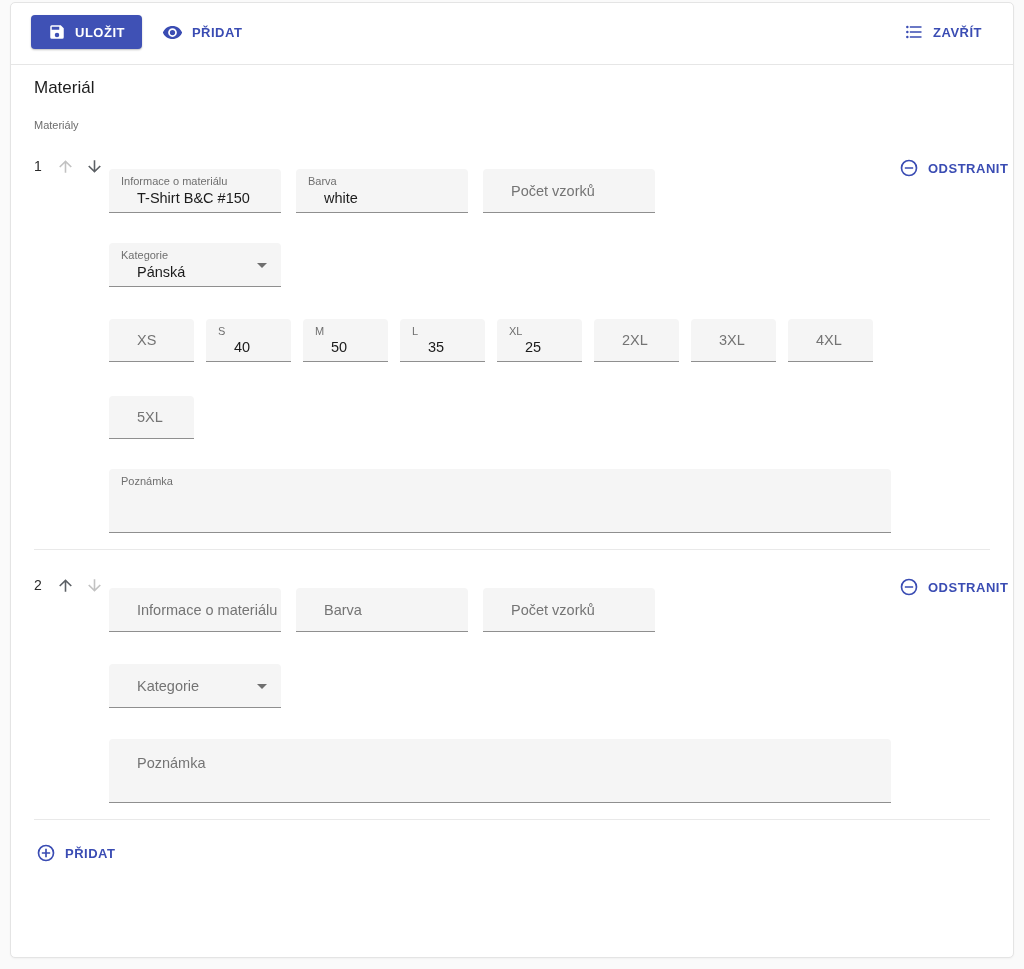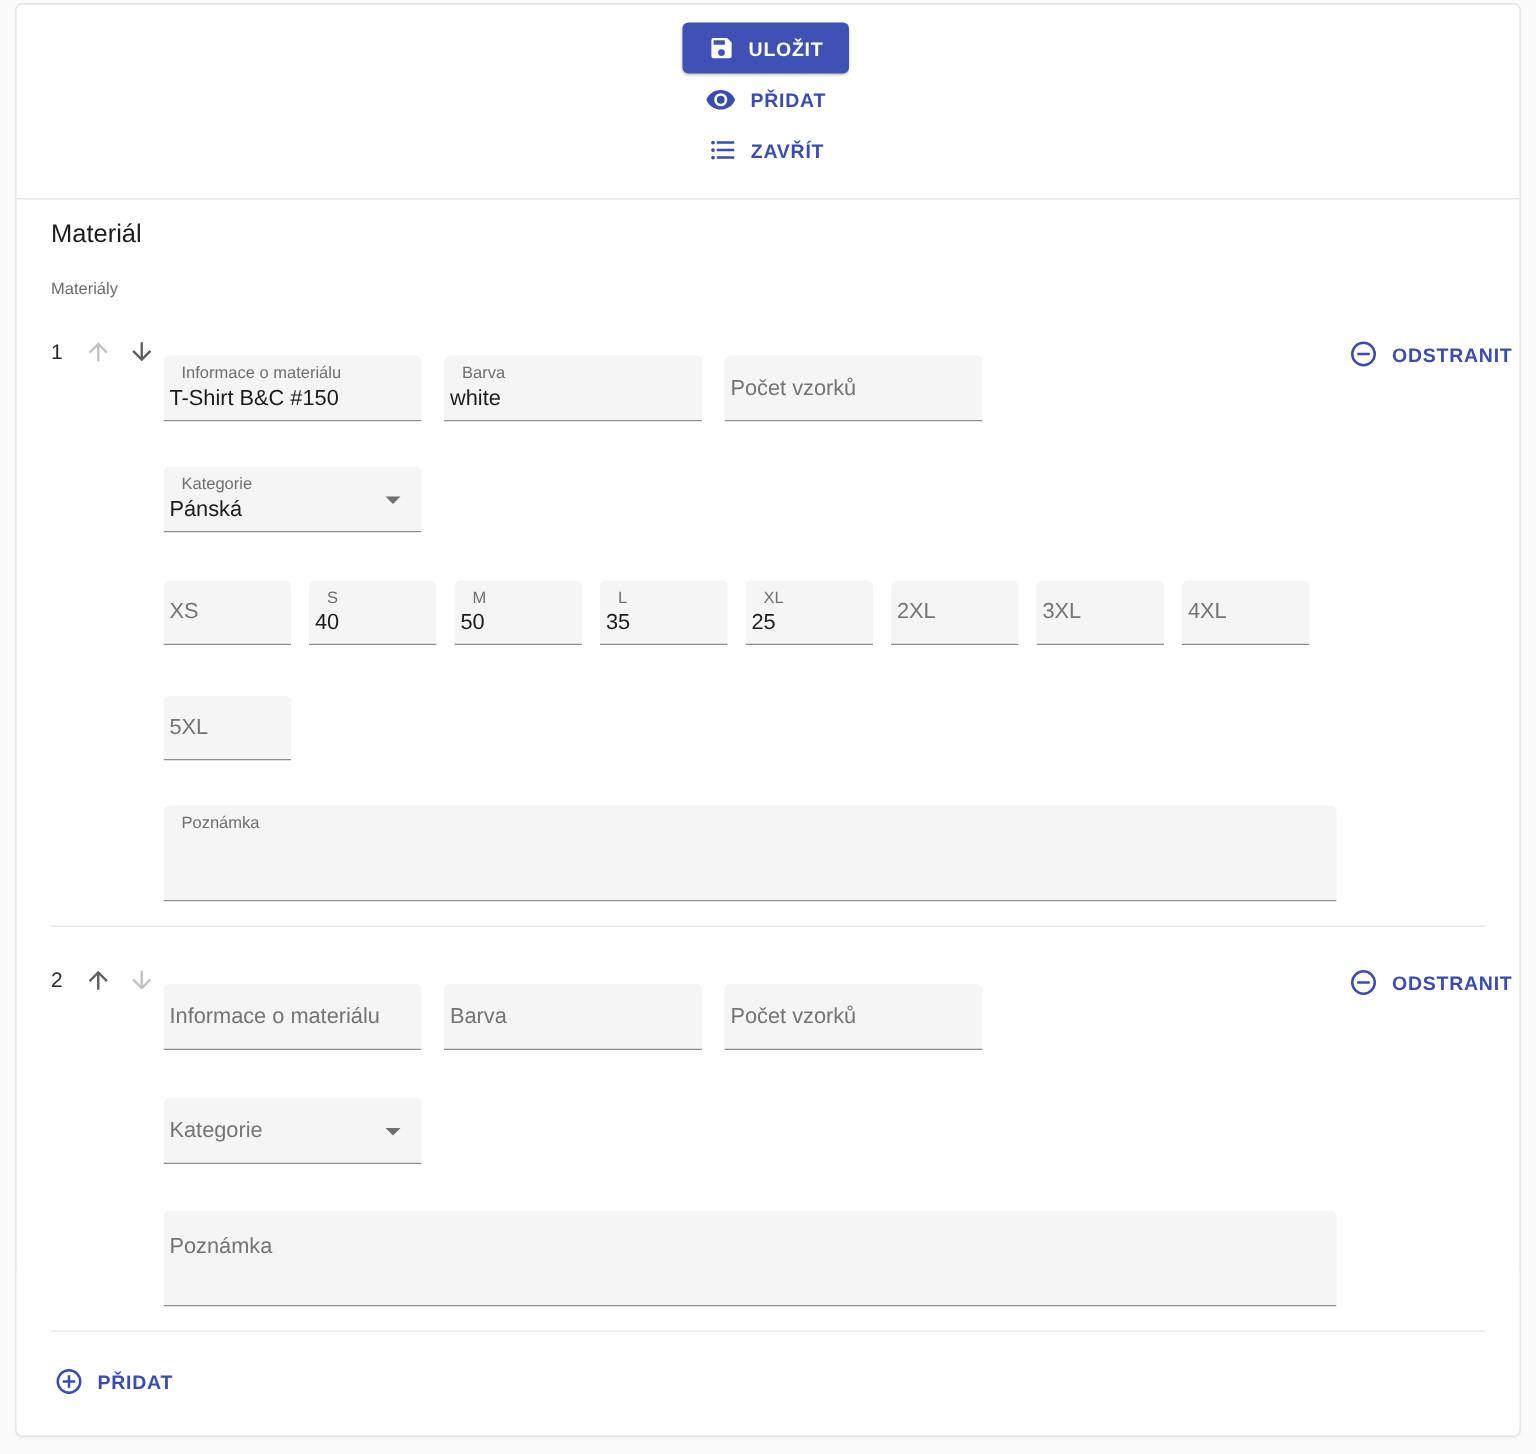--- a/index.html
+++ b/index.html
@@ -12,21 +12,21 @@
   .card {
     width: 1004px; height: 956px;
     margin: 2px auto 0 auto;
     background: #ffffff;
     border: 1px solid #e4e4e4;
     border-radius: 5px;
     box-shadow: 0 1px 2px rgba(0,0,0,0.04);
     overflow: hidden;
   }
   
-  .toolbar { display: flex; align-items: center; padding: 12px 23px 15px 20px; flex-direction: column; }
+  .toolbar { display: flex; align-items: center; padding: 12px 23px 15px 20px; }
   .btn { display: inline-flex; align-items: center; gap: 9px; border: 0; cursor: pointer;
          font-family: inherit; font-size: 13px; font-weight: 700; letter-spacing: .5px;
          background: transparent; border-radius: 4px; }
   .btn-primary { background: #3f51b5; color: #ffffff; height: 34px; padding: 0 17px; box-shadow: 0 1px 2px rgba(0,0,0,.25); }
   .btn-text { color: #3a4cb3; height: 34px; padding: 0 8px; }
   .btn svg { display: block; }
   .toolbar .gap { width: 12px; }
   .toolbar .spacer { flex: 1; }
   
   .top-divider { border-top: 1px solid #e6e6e6; }
@@ -45,21 +45,21 @@
   .row-num { font-size: 14px; color: #2a2a2a; width: 14px; }
   .arrow-btn { background: transparent; border: 0; cursor: pointer; padding: 2px; margin-left: 6px; display: inline-flex; }
   .arrow-enabled svg { fill: #5c6065; }
   .arrow-disabled svg { fill: #c2c2c2; }
   .row-fields { flex: 1; }
   .field-line { display: flex; gap: 15px; margin-top: 25px; }
   .field { position: relative; background: #f5f5f5; border-bottom: 1px solid #8f8f8f;
            border-radius: 4px 4px 0 0; }
   .field.std { width: 172px; height: 44px; }
   .field .flabel { position: absolute; top: 6px; left: 12px; font-size: 11px; color: #6f6f6f; white-space: nowrap; }
-  .field input { position: absolute; left: 4px; width: calc(100% - 24px); bottom: 5px;
+  .field input { position: absolute; left: 28px; width: calc(100% - 24px); bottom: 5px;
                  height: 19px; background: transparent; border: 0; outline: 0;
                  font-family: inherit; font-size: 14.5px; color: #1b1b1b; padding: 0; }
   .field.empty input { top: 0; bottom: 0; height: 100%; }
   .field input::placeholder { color: #747474; opacity: 1; }
   .select-row { margin-top: 30px; }
   .field.select input { width: calc(100% - 42px); cursor: pointer; }
   .dropdown-icon { position: absolute; right: 7px; top: 50%; margin-top: -12px; pointer-events: none; }
   .dropdown-icon svg { fill: #6f6f6f; }
   .sizes-line { display: flex; gap: 12px; margin-top: 32px; }
   .sizes-line2 { margin-top: 34px; }

